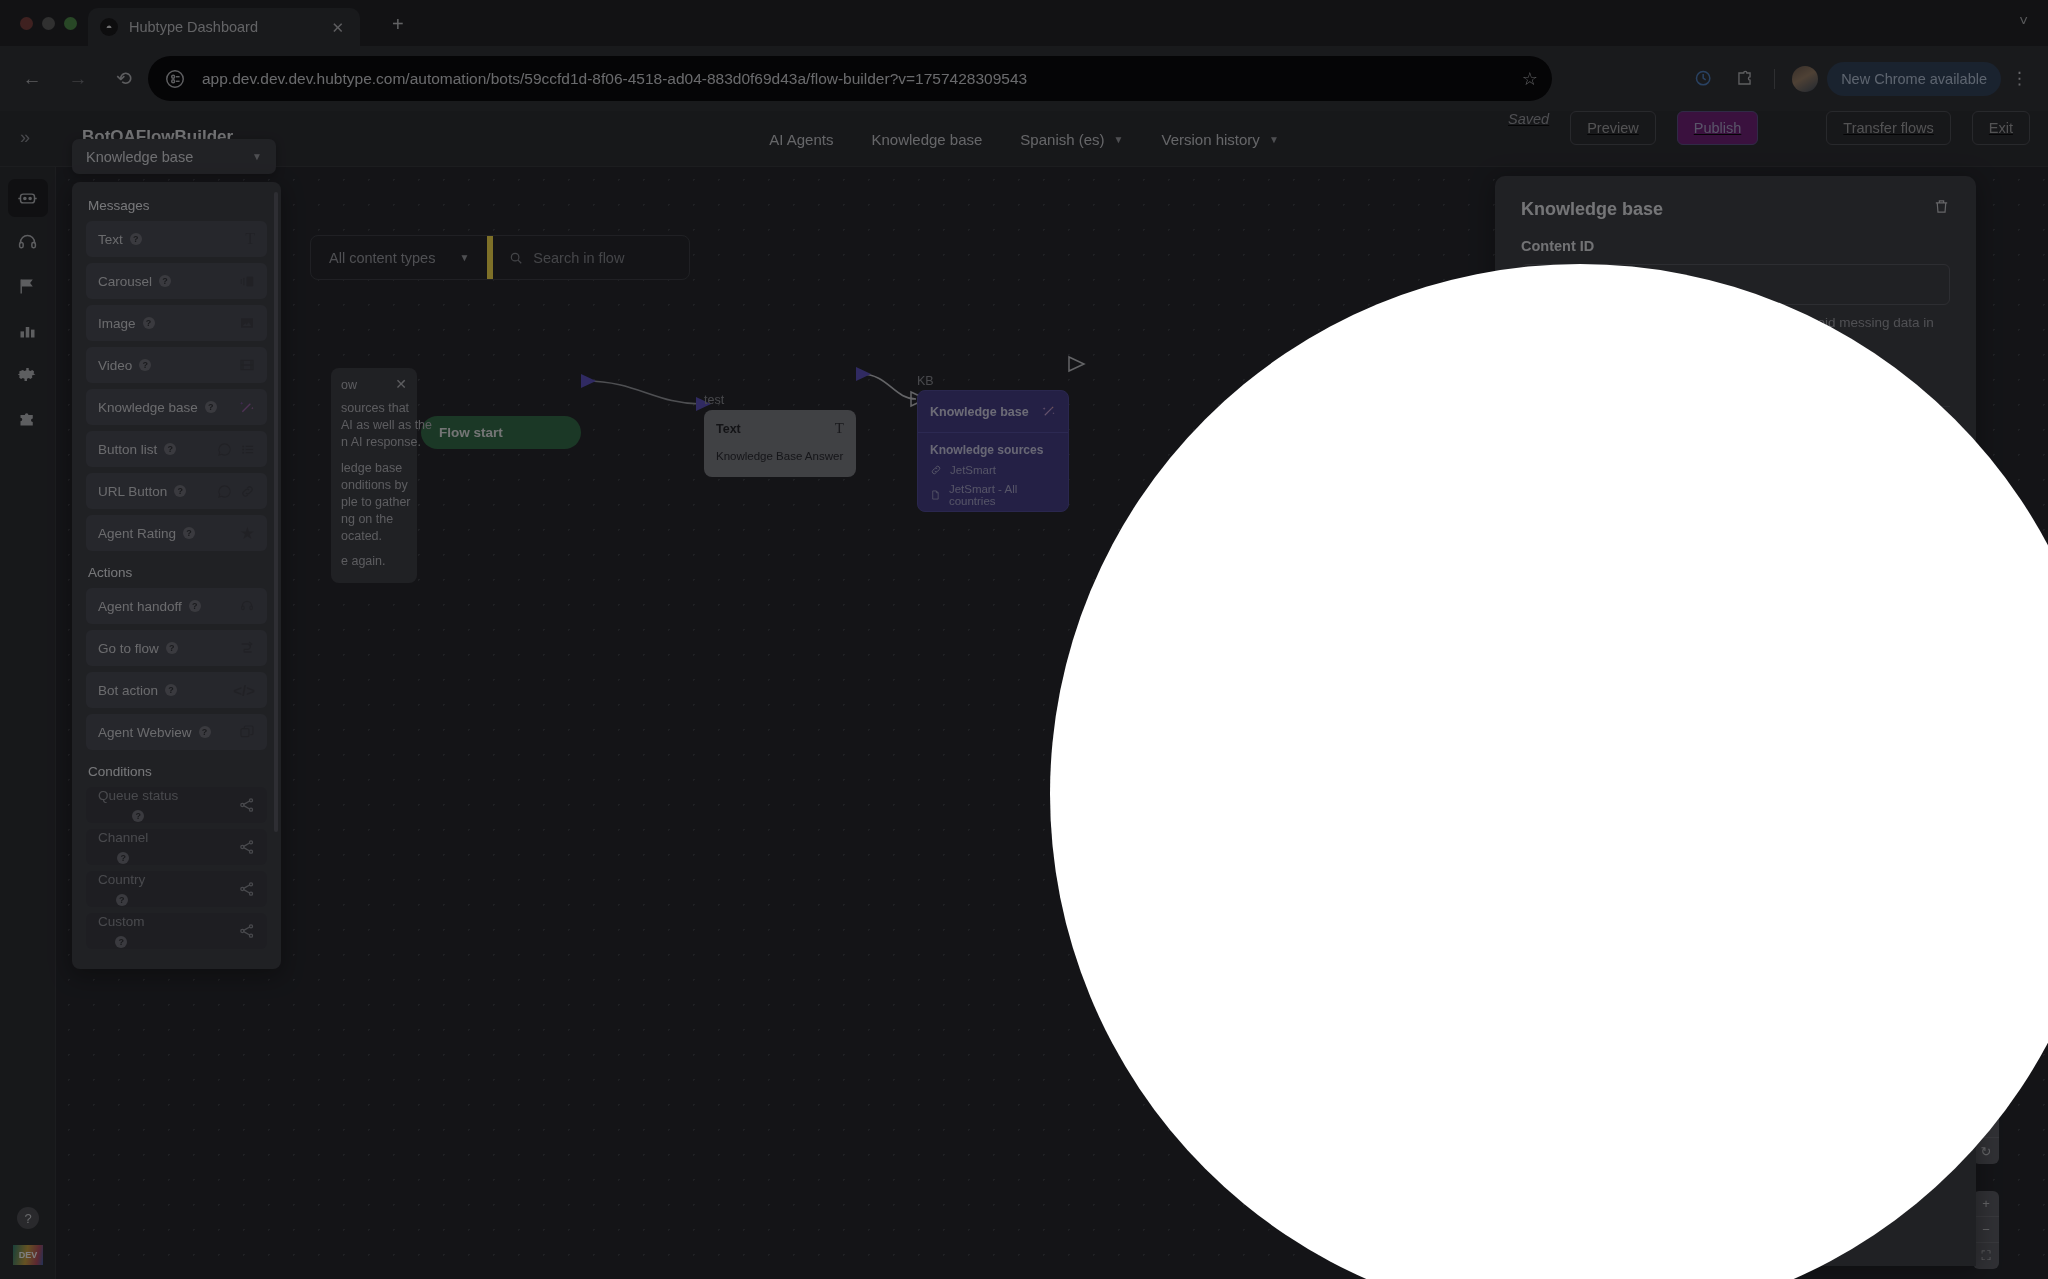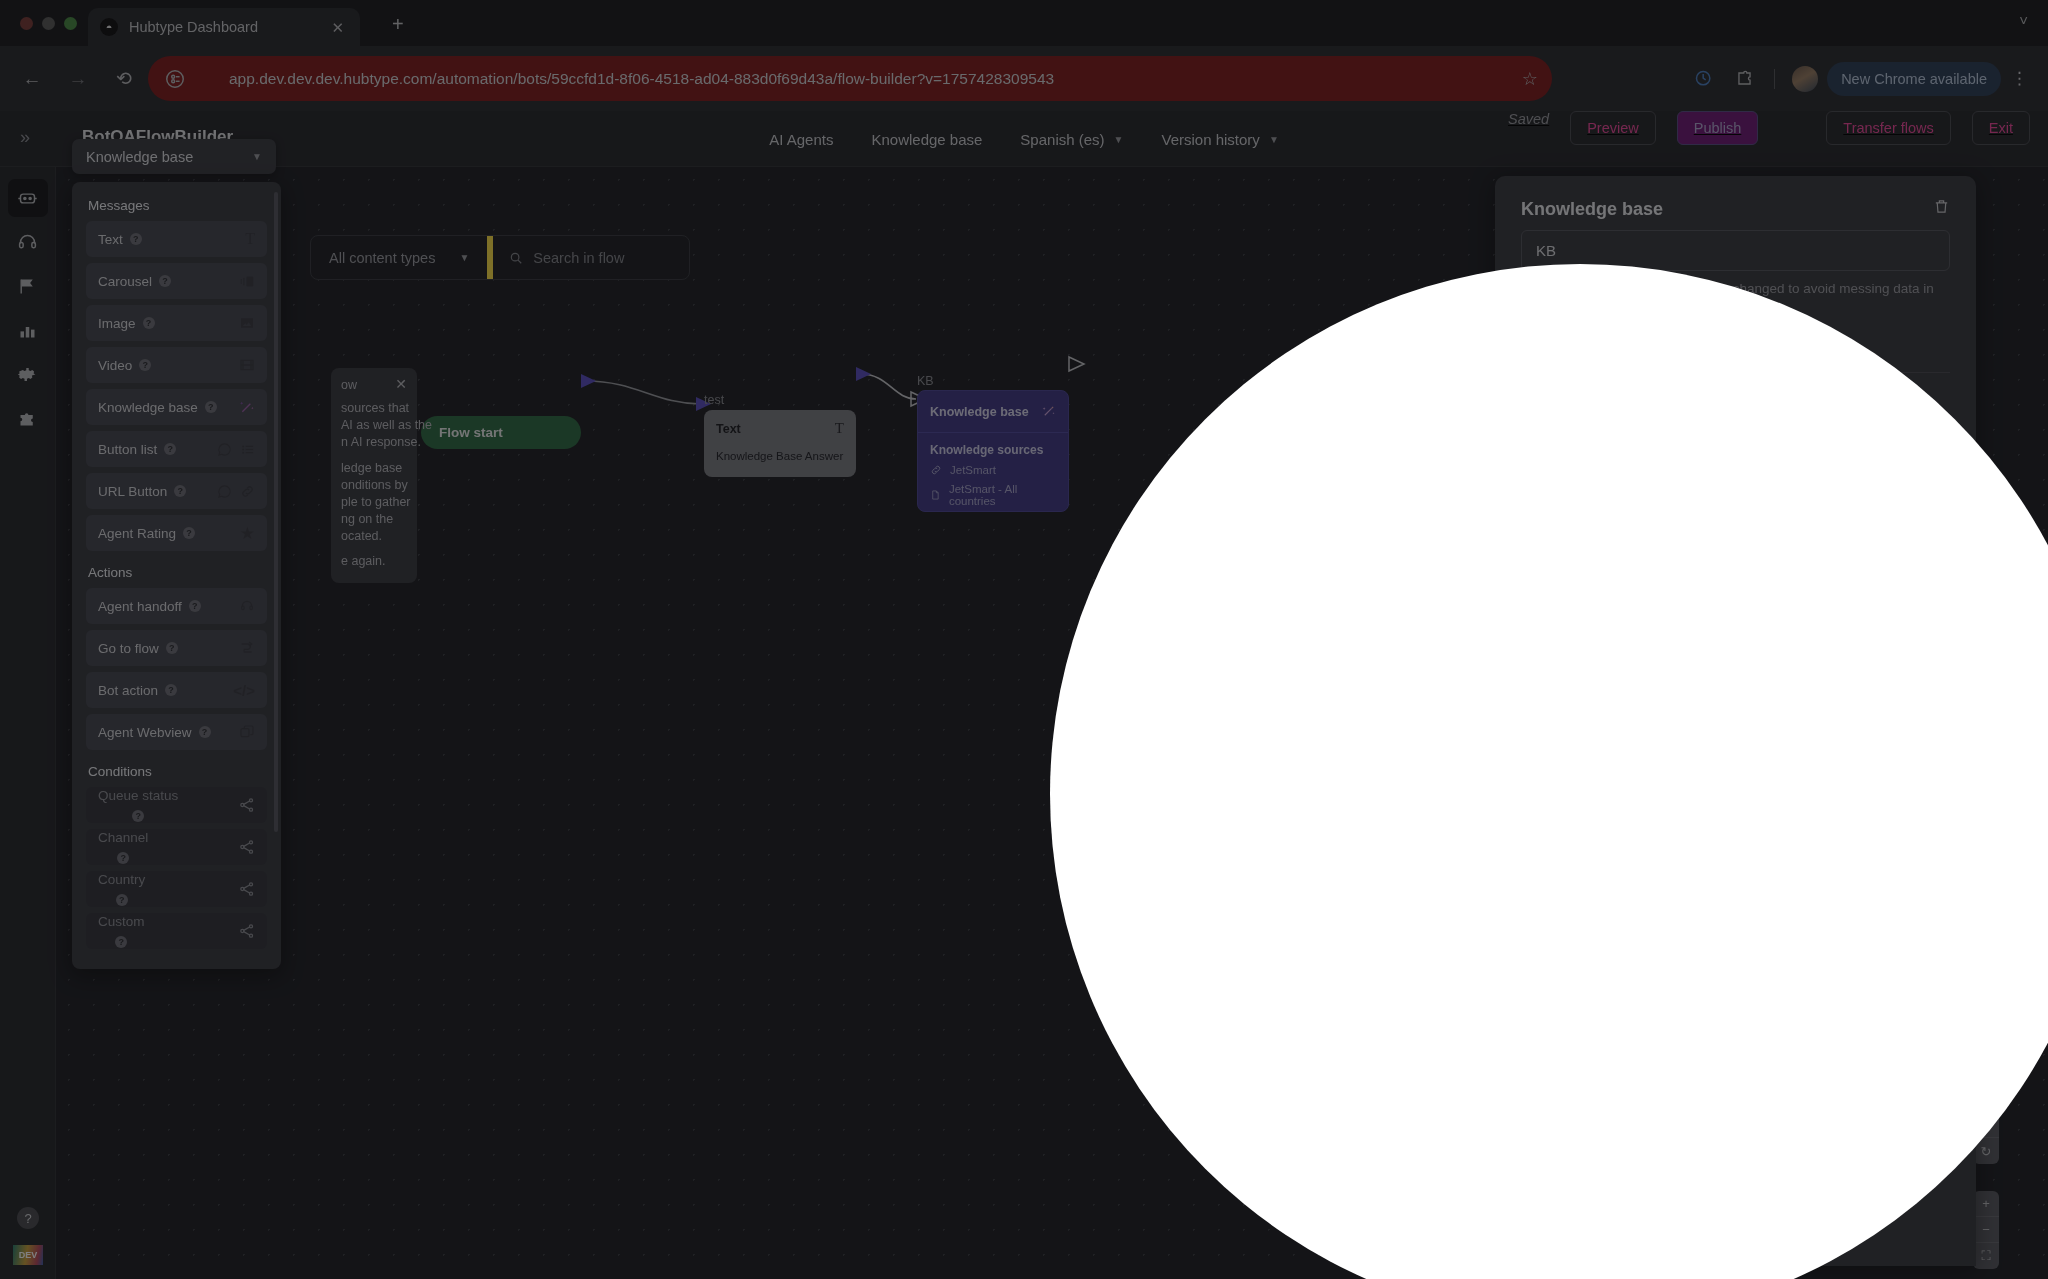--- a/index.html
+++ b/index.html
@@ -53,22 +53,22 @@
   .nav-btn {
     width: 36px; height: 36px; margin-left: 10px;
     display: flex; align-items: center; justify-content: center;
     color: #b9babc; font-size: 19px; border-radius: 50%;
   }
   .nav-btn:first-child { margin-left: 14px; }
   .nav-btn.dim { color: #75767a; }
 
   .omnibox {
     position: absolute; left: 148px; top: 56px; width: 1404px; height: 45px;
-    background: #7f1d1d; border-radius: 23px;
-    display: flex; align-items: center; padding: 0 16px; gap: 27px;
+    background: #000000; border-radius: 23px;
+    display: flex; align-items: center; padding: 0 16px;
   }
   .omni-ctrl { width: 22px; height: 22px; color: #b9babc; flex: 0 0 auto; }
   .omni-url {
     margin-left: 16px; color: #d2d3d5; font-size: 15.5px;
     white-space: nowrap; overflow: hidden;
   }
   .omni-star {
     position: absolute; right: 14px; top: 12px; color: #b9babc; font-size: 18px;
   }
   .tb-right {
@@ -114,21 +114,21 @@
   .hdr-link { color: #c9cacd; font-size: 15px; display: flex; align-items: center; gap: 9px; }
   .chev { font-size: 10px; color: #9a9ba0; }
   .hdr-right {
     position: absolute; right: 18px; top: 0; height: 56px;
     display: flex; align-items: flex-start; gap: 21px; text-decoration: underline;
   }
   .saved-label { color: #9a9ba0; font-size: 14.5px; font-style: italic; }
   .btn {
     height: 34px; padding: 0 16px; border-radius: 6px;
     display: flex; align-items: center; justify-content: center;
-    font-size: 14.5px; color: #ec4899; border: 1px solid #4a4b50;
+    font-size: 14.5px; color: #a3a3a3; border: 1px solid #4a4b50;
     background: transparent; white-space: nowrap;
   }
   .btn-publish {
     background: #701a75; border-color: #5a4f86; color: #b0a8cf;
   }
   .hdr-gap { width: 26px; }
 
   
   .rail {
     position: absolute; left: 0; top: 56px; width: 56px; height: 1112px;
@@ -831,20 +831,21 @@
 
     <div class="rpanel" style="left:1495px; top:65px;">
       <div class="rp-head">
         <div class="rp-title">Knowledge base</div>
         <div class="rp-trash">
           <svg width="17" height="17" viewBox="0 0 24 24" fill="none" stroke="currentColor" stroke-width="1.7">
             <path d="M4 7h16M9 7V4h6v3M6 7l1 13h10l1-13"></path>
           </svg>
         </div>
       </div>
+      <div class="rp-sub">Content ID</div>
       <div class="rp-input">
         <span>KB</span>
       </div>
       <div class="rp-hint">Once set, content ID should not be changed to avoid messing data in logs and reports.</div>
 
       <div class="rp-tabs">
         <div class="rp-tab">Sources</div>
         <div class="rp-tab active">Settings</div>
       </div>
 

